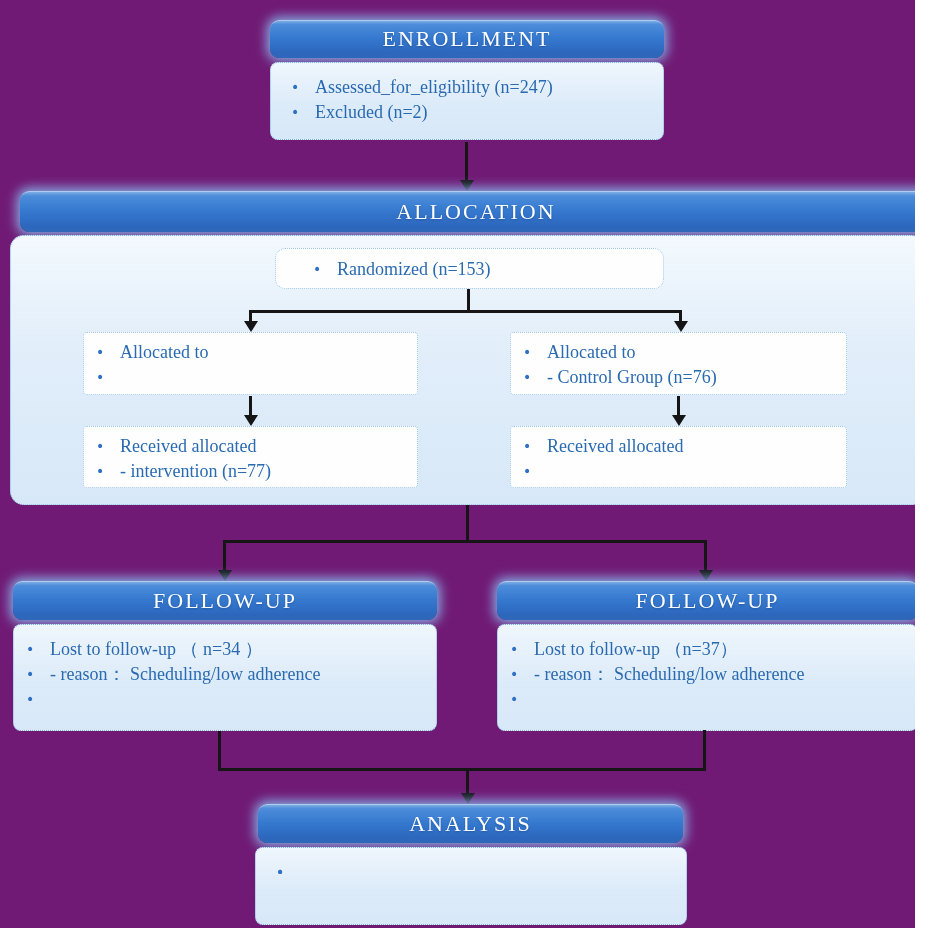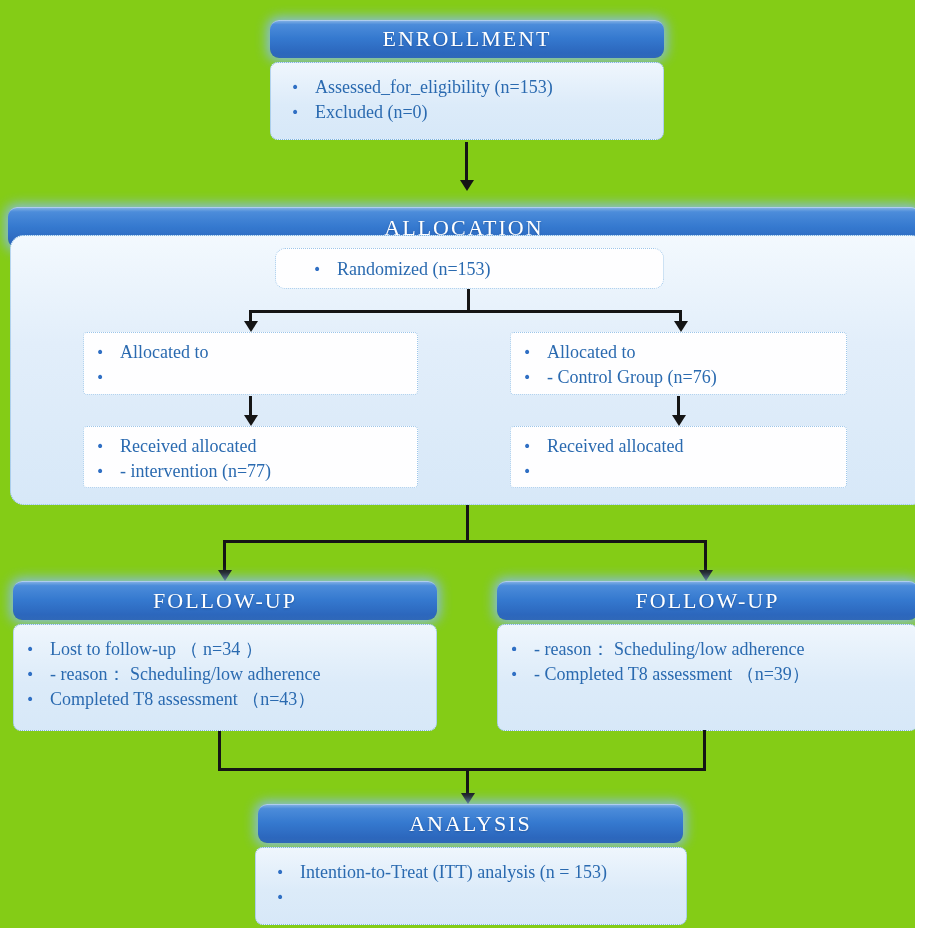--- a/index.html
+++ b/index.html
@@ -1,20 +1,20 @@
 <!DOCTYPE html>
 <html><head>
 <meta charset="utf-8">
 <style>
   html, body { margin: 0; padding: 0; background: #ffffff; }
   .canvas {
     position: relative;
     width: 915px;
     height: 928px;
-    background: #84cc16;
+    background: #701a75;
     font-family: "Liberation Serif", serif;
     overflow: hidden;
   }
 
   
   .hdr {
     position: absolute;
     border-radius: 9px;
     background: linear-gradient(180deg, #8ab6e6 0%, #4c8cda 12%, #3579cf 48%, #2c67bd 86%, #2f68b8 100%);
     box-shadow: 0 0 12px 3px rgba(135,186,238,0.95), inset 0 1px 0 rgba(255,255,255,0.35);
@@ -89,32 +89,32 @@
 </head>
 <body>
 
 <div class="canvas">
 
   <div class="hdr" style="left:270px; top:20px; width:394px; height:38px;">ENROLLMENT</div>
 
   <div class="panel pt" style="left:270px; top:62px; width:394px; height:78px;">
     <div class="row ind-a">
       <span class="b">•</span>
-      <span>Assessed_for_eligibility (n=153)</span>
-    </div>
-    <div class="row ind-a">
-      <span class="b">•</span>
-      <span>Excluded (n=0)</span>
+      <span>Assessed_for_eligibility (n=247)</span>
+    </div>
+    <div class="row ind-a">
+      <span class="b">•</span>
+      <span>Excluded (n=2)</span>
     </div>
   </div>
 
   <div class="vline" style="left:465px; top:142px; height:38px;"></div>
   <div class="arr-down" style="left:460px; top:180px;"></div>
 
-  <div class="hdr" style="left:8px; top:191px; width:912px; height:41px;margin-top:16px;">ALLOCATION</div>
+  <div class="hdr" style="left:20px; top:191px; width:912px; height:41px;">ALLOCATION</div>
 
   <div class="container-panel" style="left:10px; top:235px; width:915px; height:270px;"></div>
 
   <div class="wbox pt-s" style="left:275px; top:248px; width:389px; height:41px; border-radius:10px;">
     <div class="row ind-c">
       <span class="b">•</span>
       <span>Randomized (n=153)</span>
     </div>
   </div>
 
@@ -186,49 +186,47 @@
     <div class="row ind-b">
       <span class="b">•</span>
       <span>Lost to follow-up （ n=34 ）</span>
     </div>
     <div class="row ind-b">
       <span class="b">•</span>
       <span>- reason： Scheduling/low adherence</span>
     </div>
     <div class="row ind-b">
       <span class="b">•</span>
-      <span>Completed T8 assessment （n=43）</span>
     </div>
   </div>
 
   <div class="panel pt" style="left:497px; top:624px; width:421px; height:107px;">
     <div class="row ind-b">
       <span class="b">•</span>
+      <span>Lost to follow-up （n=37）</span>
     </div>
     <div class="row ind-b">
       <span class="b">•</span>
       <span>- reason： Scheduling/low adherence</span>
     </div>
     <div class="row ind-b">
       <span class="b">•</span>
-      <span>- Completed T8 assessment （n=39）</span>
     </div>
   </div>
 
   <div class="vline" style="left:218px; top:731px; height:40px;"></div>
   <div class="vline" style="left:703px; top:730px; height:41px;"></div>
   <div class="hline" style="left:218px; top:768px; width:488px;"></div>
   <div class="vline" style="left:466px; top:768px; height:26px;"></div>
   <div class="arr-down" style="left:461px; top:793px;"></div>
 
   <div class="hdr" style="left:258px; top:804px; width:425px; height:39px;">ANALYSIS</div>
 
   <div class="panel pt" style="left:255px; top:847px; width:432px; height:78px;">
     <div class="row ind-a">
       <span class="b">•</span>
-      <span>Intention-to-Treat (ITT) analysis (n = 153)</span>
     </div>
     <div class="row ind-a">
       <span class="b">•</span>
     </div>
   </div>
 
 </div>
 
 </body></html>

